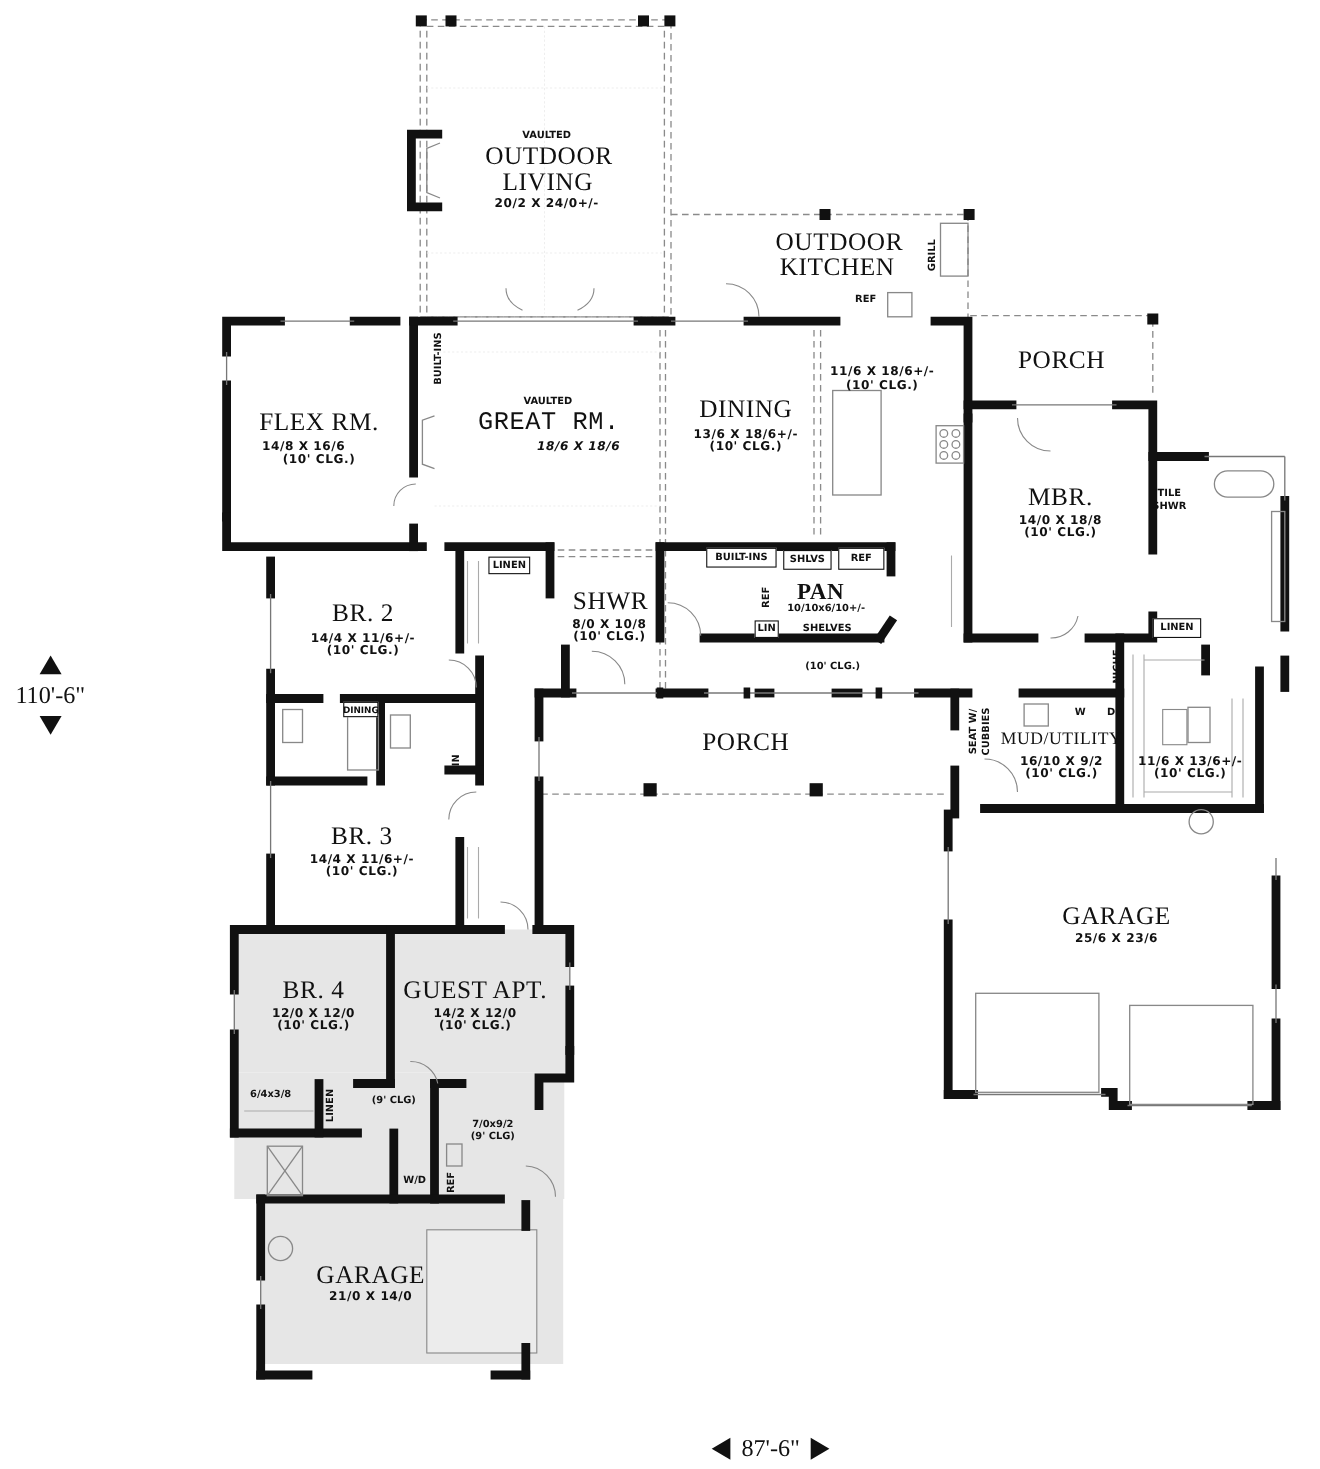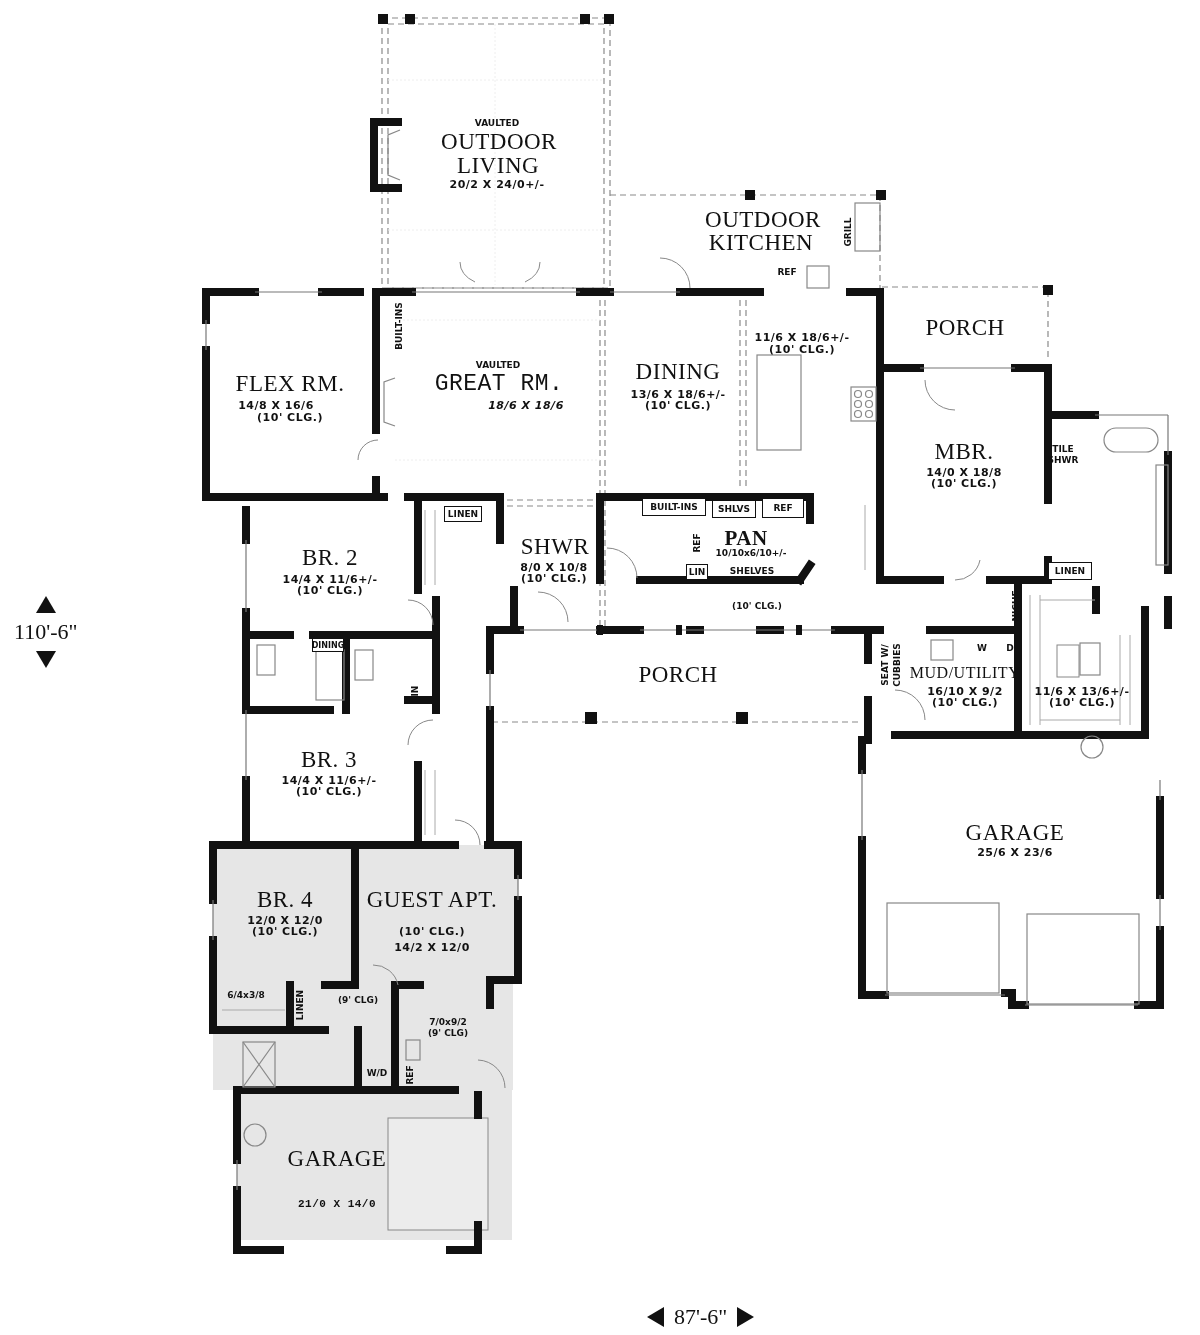--- a/index.html
+++ b/index.html
@@ -362,35 +362,35 @@
 <div>
   <div class="lbl big" style="left:285px;top:900px;">BR. 4</div>
   <div class="lbl small" style="left:285px;top:921px;">12/0 X 12/0</div>
   <div class="lbl small" style="left:285px;top:932px;">(10' CLG.)</div>
   <div class="lbl tiny" style="left:246px;top:996px;">6/4x3/8</div>
   <div class="lbl tiny vert" style="left:301px;top:1005px;">LINEN</div>
 </div>
 
 <div>
   <div class="lbl big" style="left:432px;top:900px;">GUEST APT.</div>
-  <div class="lbl small" style="left:432px;top:921px;margin-top:27px;">14/2 X 12/0</div>
+  <div class="lbl small" style="left:432px;top:921px;">14/2 X 12/0</div>
   <div class="lbl small" style="left:432px;top:932px;">(10' CLG.)</div>
   <div class="lbl tiny" style="left:358px;top:1001px;">(9' CLG)</div>
   <div class="lbl tiny" style="left:377px;top:1074px;">W/D</div>
 </div>
 
 <div>
   <div class="lbl tiny" style="left:448px;top:1023px;">7/0x9/2</div>
   <div class="lbl tiny" style="left:448px;top:1034px;">(9' CLG)</div>
   <div class="lbl tiny vert" style="left:411px;top:1075px;">REF</div>
 </div>
 
 <div>
   <div class="lbl big" style="left:337px;top:1159px;">GARAGE</div>
-  <div class="lbl small" style="left:337px;top:1205px;font-family:Liberation Mono, monospace;">21/0 X 14/0</div>
+  <div class="lbl small" style="left:337px;top:1179px;">21/0 X 14/0</div>
 </div>
 
 <div class="dim" style="left:14px;top:596px;flex-direction:column;gap:6px;">
   <div class="tri-up"></div>
   <div>110'-6"</div>
   <div class="tri-down"></div>
 </div>
 
 <div class="dim" style="left:647px;top:1304px;">
   <div class="tri-left"></div>

